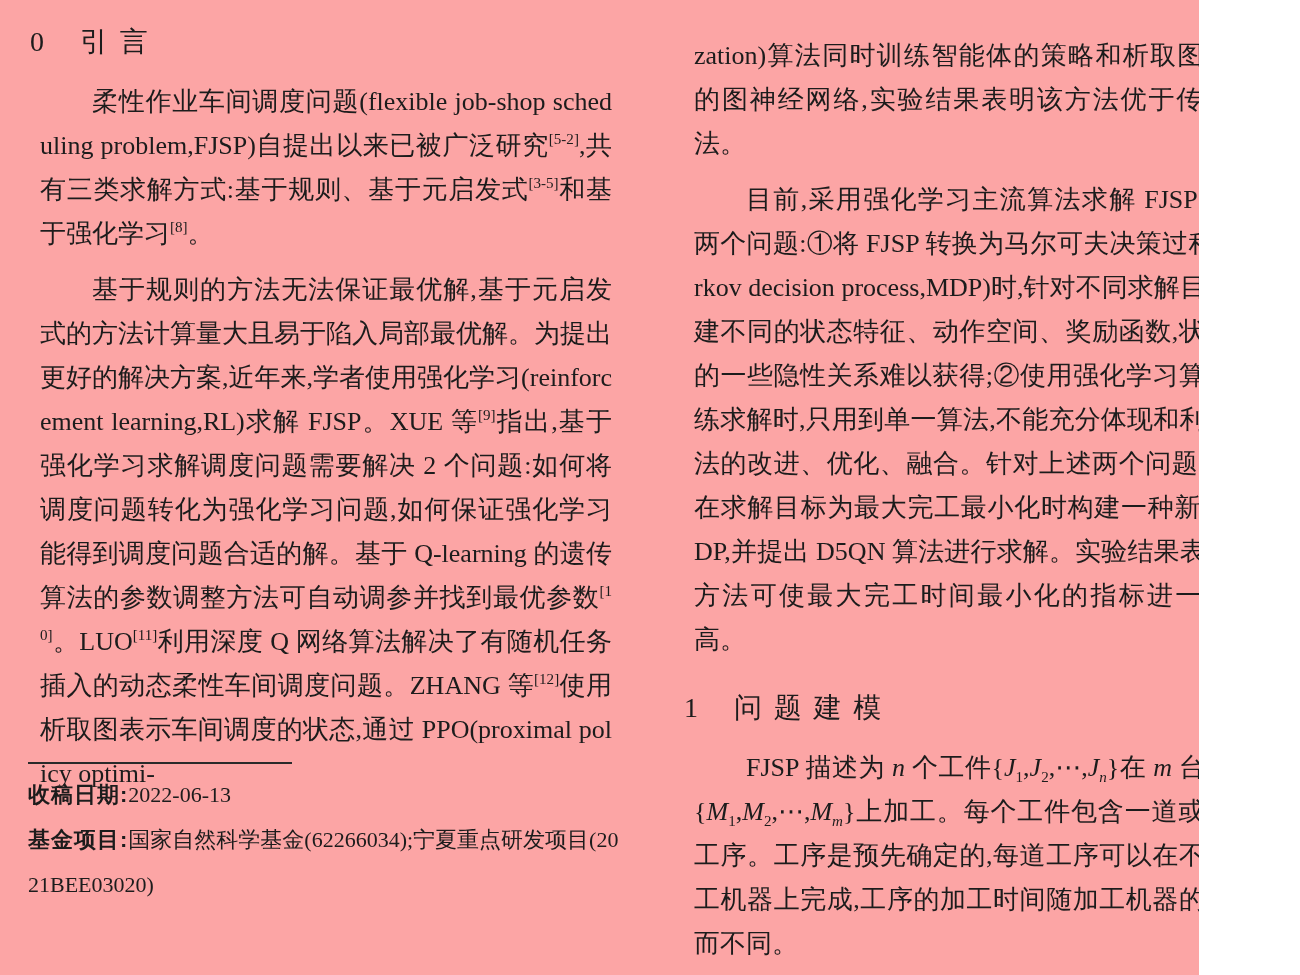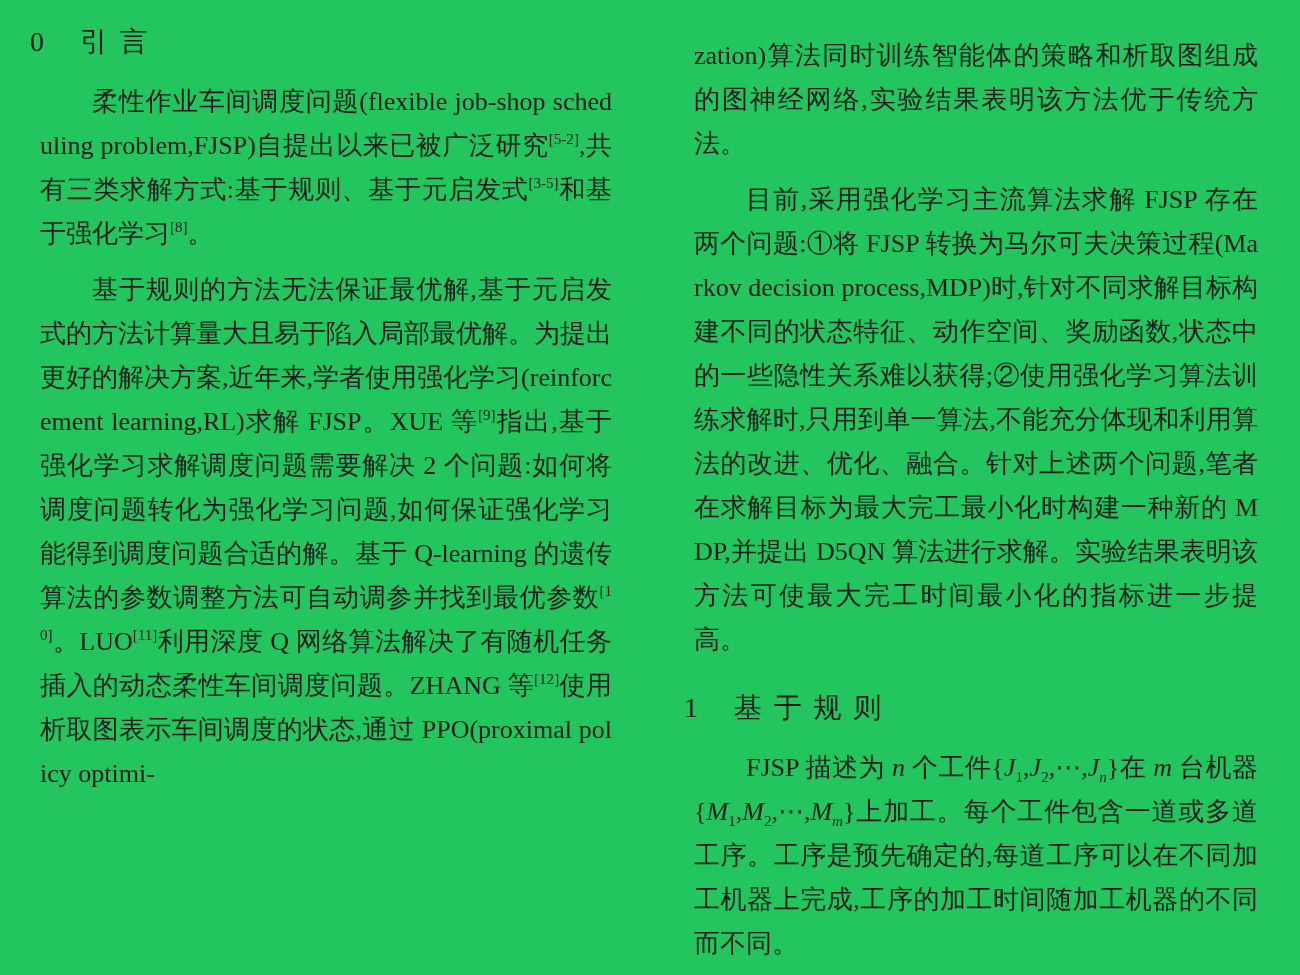--- a/index.html
+++ b/index.html
@@ -3,21 +3,21 @@
 <meta charset="utf-8">
 <style>
   html,body{margin:0;padding:0;}
   body{
     width:1300px;height:975px;
     background:#ffffff;
     font-family:"Liberation Serif","DejaVu Serif",serif;
     color:#1c1c1c;
     -webkit-font-smoothing:antialiased;
   }
-  .page{position:relative;width:1300px;height:975px;overflow:hidden;background:#22c55e;}
+  .page{position:relative;width:1199px;height:975px;overflow:hidden;background:#fca5a5;}
   .col{position:absolute;top:0;}
   .col-left{left:28px;width:596px;}
   .col-right{left:682px;width:588px;}
 
   .section-heading{
     font-size:28px;line-height:44px;font-weight:400;
     margin:0 0 16px 2px;padding-top:20px;
     letter-spacing:0;
   }
   .sec-num{display:inline-block;margin-right:36px;}
@@ -55,29 +55,36 @@
 
   <div class="col col-left">
     <h2 class="section-heading">
       <span class="sec-num">0</span><span class="sec-title">引言</span>
     </h2>
     <div>
         <p class="body-par indent"><span class="seg-text">柔性作业车间调度问题(flexible job-shop scheduling problem,FJSP)自提出以来已被广泛研究</span><span class="seg-sup">[5-2]</span><span class="seg-text">,共有三类求解方式:基于规则、基于元启发式</span><span class="seg-sup">[3-5]</span><span class="seg-text">和基于强化学习</span><span class="seg-sup">[8]</span><span class="seg-text">。</span></p>
         <p class="body-par indent"><span class="seg-text">基于规则的方法无法保证最优解,基于元启发式的方法计算量大且易于陷入局部最优解。为提出更好的解决方案,近年来,学者使用强化学习(reinforcement learning,RL)求解 FJSP。XUE 等</span><span class="seg-sup">[9]</span><span class="seg-text">指出,基于强化学习求解调度问题需要解决 2 个问题:如何将调度问题转化为强化学习问题,如何保证强化学习能得到调度问题合适的解。基于 Q-learning 的遗传算法的参数调整方法可自动调参并找到最优参数</span><span class="seg-sup">[10]</span><span class="seg-text">。LUO</span><span class="seg-sup">[11]</span><span class="seg-text">利用深度 Q 网络算法解决了有随机任务插入的动态柔性车间调度问题。ZHANG 等</span><span class="seg-sup">[12]</span><span class="seg-text">使用析取图表示车间调度的状态,通过 PPO(proximal policy optimi-</span></p>
       </div>
 
+    <div class="footnote">
+      <div class="fn-divider"></div>
+      <div>
+          <p class="footnote-line"><span class="fn-label">收稿日期:</span><span>2022-06-13</span></p>
+          <p class="footnote-line"><span class="fn-label">基金项目:</span><span>国家自然科学基金(62266034);宁夏重点研发项目(2021BEE03020)</span></p>
+        </div>
+    </div>
   </div>
 
   <div class="col col-right">
     <div class="pad-top"></div>
     <div>
         <p class="body-par"><span class="seg-text">zation)算法同时训练智能体的策略和析取图组成的图神经网络,实验结果表明该方法优于传统方法。</span></p>
         <p class="body-par indent"><span class="seg-text">目前,采用强化学习主流算法求解 FJSP 存在两个问题:①将 FJSP 转换为马尔可夫决策过程(Markov decision process,MDP)时,针对不同求解目标构建不同的状态特征、动作空间、奖励函数,状态中的一些隐性关系难以获得;②使用强化学习算法训练求解时,只用到单一算法,不能充分体现和利用算法的改进、优化、融合。针对上述两个问题,笔者在求解目标为最大完工最小化时构建一种新的 MDP,并提出 D5QN 算法进行求解。实验结果表明该方法可使最大完工时间最小化的指标进一步提高。</span></p>
       </div>
     <h2 class="section-heading rc-heading">
-      <span class="sec-num">1</span><span class="sec-title">基于规则</span>
+      <span class="sec-num">1</span><span class="sec-title">问题建模</span>
     </h2>
     <div>
         <p class="body-par indent"><span class="seg-text">FJSP 描述为 </span><span class="seg-i">n</span><span class="seg-text"> 个工件{</span><span class="seg-i">J</span><span class="seg-sub">1</span><span class="seg-text">,</span><span class="seg-i">J</span><span class="seg-sub">2</span><span class="seg-text">,⋯,</span><span class="seg-i">J</span><span class="seg-isub">n</span><span class="seg-text">}在 </span><span class="seg-i">m</span><span class="seg-text"> 台机器{</span><span class="seg-i">M</span><span class="seg-sub">1</span><span class="seg-text">,</span><span class="seg-i">M</span><span class="seg-sub">2</span><span class="seg-text">,⋯,</span><span class="seg-i">M</span><span class="seg-isub">m</span><span class="seg-text">}上加工。每个工件包含一道或多道工序。工序是预先确定的,每道工序可以在不同加工机器上完成,工序的加工时间随加工机器的不同而不同。</span></p>
       </div>
   </div>
 
 </div>
 
 </body></html>

